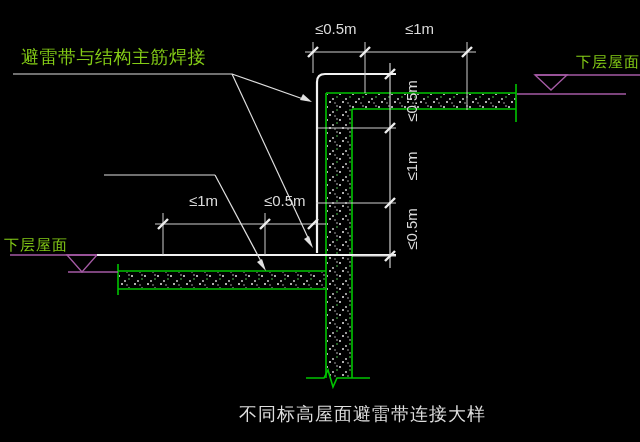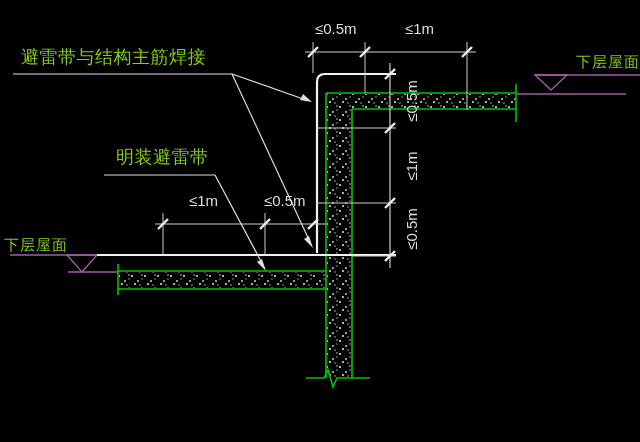--- a/index.html
+++ b/index.html
@@ -115,23 +115,23 @@
       <polygon points="313,248 304,239 309,236" stroke="none"></polygon>
     </g>
     <g stroke="#e0e0e0" stroke-width="1.2" fill="#e0e0e0">
       <line x1="104" y1="175" x2="215" y2="175"></line>
       <line x1="215" y1="175" x2="263" y2="265"></line>
       <polygon points="266,271 257,262 262,259" stroke="none"></polygon>
     </g>
   </svg>
 
   <div class="lbl lbl-mid" style="left:21px;top:47px;">避雷带与结构主筋焊接</div>
-  <div class="lbl lbl-mid" style="left:116px;top:147px;">明装避雷带</div>
   <div class="lbl lbl-roof" style="left:576px;top:53px;">下层屋面</div>
   <div class="lbl lbl-roof" style="left:4px;top:236px;">下层屋面</div>
+  <div class="lbl lbl-caption" style="left:239px;top:404px;">不同标高屋面避雷带连接大样</div>
 
   <div class="lbl lbl-dim" style="left:315px;top:20px;">≤0.5m</div>
   <div class="lbl lbl-dim" style="left:405px;top:20px;">≤1m</div>
 
   <div class="lbl lbl-dim" style="left:189px;top:192px;">≤1m</div>
   <div class="lbl lbl-dim" style="left:264px;top:192px;">≤0.5m</div>
 
   <div class="lbl lbl-dim rcenter rot" style="left:412px;top:101px;">≤0.5m</div>
   <div class="lbl lbl-dim rcenter rot" style="left:412px;top:166px;">≤1m</div>
   <div class="lbl lbl-dim rcenter rot" style="left:412px;top:229px;">≤0.5m</div>

